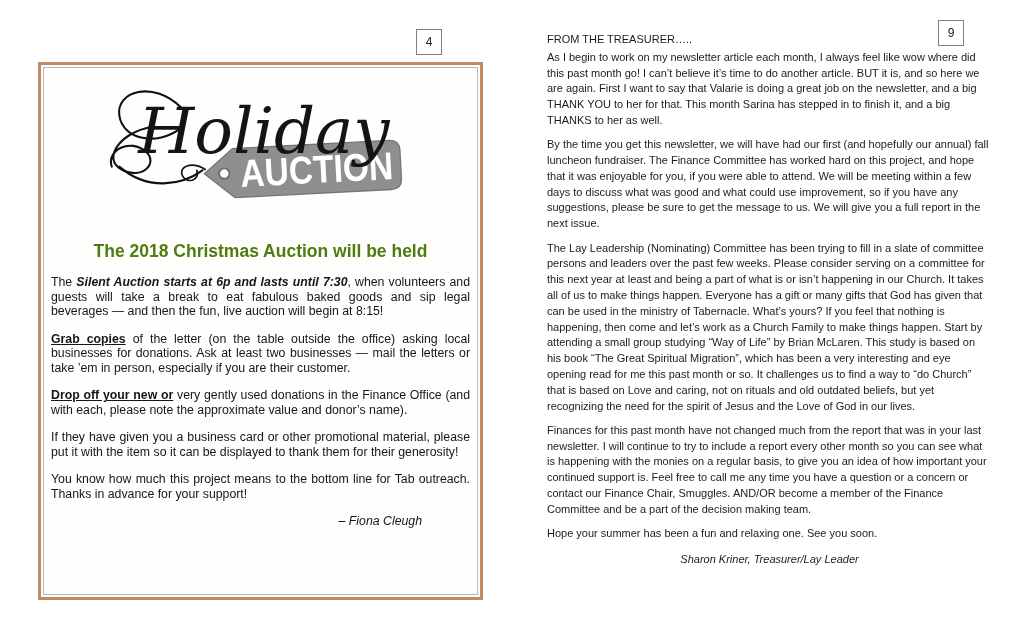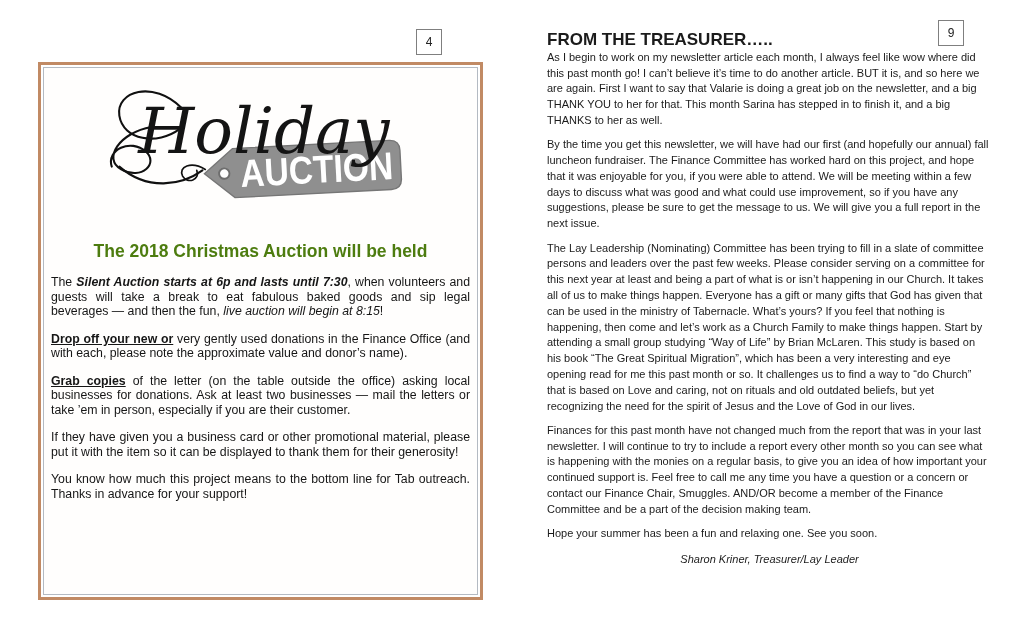--- a/index.html
+++ b/index.html
@@ -30,33 +30,33 @@
   .box-heading {
     text-align:center; font-weight:bold; font-size:17.5px; line-height:1.28;
     margin-top:26px; color:#4d7c0f;
   }
   .box-body {
     margin-top:4px; padding:0 10px; font-size:12.3px; line-height:14.5px;
     text-align:justify; color:#161616;
   }
   .box-body p { margin:13px 0 0; }
   .sg-bi { font-weight:bold; font-style:italic; }
-  .sg-i  { font-style:italic; }
+  .sg-i  { }
   .sg-b  { font-weight:normal; }
   .sg-bu { font-weight:bold; text-decoration:underline; }
   .sig-left {
     text-align:right; padding-right:48px; font-style:italic; margin-top:13px;
   }
 
   
   .right-col {
     position:absolute; left:547px; top:32px; width:445px;
     font-size:11px; line-height:15.8px; color:#1b1b1b;
   }
-  .rtitle { font-weight:bold; font-size:17px; margin:0 0 2px; }
+  .rtitle { font-weight:normal; font-size:11px; margin:0 0 2px; }
   .right-col p.body-p { margin:0 0 8.5px; }
   .rsig { text-align:center; font-style:italic; margin-top:10px; font-size:11px; }
 
   svg text { user-select:none; }
 </style>
 </head>
 <body>
 
 <div class="canvas">
 
@@ -88,31 +88,32 @@
 
     <div class="box-heading">
       <div>The 2018 Christmas Auction will be held</div>
     </div>
 
     <div class="box-body">
       <p>
         <span>The </span><span class="sg-bi">Silent Auction starts at 6p and lasts until 7:30</span><span>, when volunteers and guests will take a break to eat fabulous baked goods and sip legal beverages — and then the fun, </span><span class="sg-i">live auction will begin at 8:15</span><span>!</span>
       </p>
       <p>
-        <span class="sg-bu">Drop off your new or</span><span> very gently used donations in the Finance Office (and with each, please note the approximate value and donor’s name).</span>
+        <span class="sg-bu">Grab copies</span><span> of the letter (on the table outside the office) asking local businesses for donations. Ask at least two businesses — mail the letters or take ’em in person, especially if you are their customer.</span>
       </p>
       <p>
-        <span class="sg-bu">Grab copies</span><span> of the letter (on the table outside the office) asking local businesses for donations. Ask at least two businesses — mail the letters or take ’em in person, especially if you are their customer.</span>
+        <span class="sg-bu">Drop off your new or</span><span> very gently used donations in the Finance Office (and with each, please note the approximate value and donor’s name).</span>
       </p>
       <p>
         <span>If they have given you a business card or other promotional material, please put it with the item so it can be displayed to thank them for their generosity!</span>
       </p>
       <p>
         <span>You know how much this project means to the bottom line for </span><span class="sg-b">Tab outreach.</span><span> Thanks in advance for your support!</span>
       </p>
+      <p class="sig-left">– Fiona Cleugh</p>
     </div>
   </div>
 
   <div class="right-col">
     <p class="rtitle">FROM THE TREASURER…..</p>
     <p class="body-p">As I begin to work on my newsletter article each month, I always feel like wow where did this past month go!  I can’t believe it’s time to do another article.  BUT it is, and so here we are again.  First I want to say that Valarie is doing a great job on the newsletter, and a big THANK YOU to her for that.  This month Sarina has stepped in to finish it, and a big THANKS to her as well.</p>
     <p class="body-p">By the time you get this newsletter, we will have had our first (and hopefully our annual) fall luncheon fundraiser. The Finance Committee has worked hard on this project, and hope that it was enjoyable for you, if you were able to attend.  We will be meeting within a few days to discuss what was good and what could use improvement, so if you have any suggestions, please be sure to get the message to us. We will give you a full report in the next issue.</p>
     <p class="body-p">The Lay Leadership (Nominating) Committee has been trying to fill in a slate of committee persons and leaders over the past few weeks.  Please consider serving on a committee for this next year at least and being a part of what is or isn’t happening in our Church.  It takes all of us to make things happen.  Everyone has a gift or many gifts that God has given that can be used in the ministry of Tabernacle.  What’s yours?  If you feel that nothing is happening, then come and let’s work as a Church Family to make things happen.  Start by attending a small group studying “Way of Life” by Brian McLaren.  This study is based on his book “The Great Spiritual Migration”, which has been a very interesting and eye opening read for me this past month or so.  It challenges us to find a way to “do Church” that is based on Love and caring, not on rituals and old outdated beliefs, but yet recognizing the need for the spirit of Jesus and the Love of God in our lives.</p>
     <p class="body-p">Finances for this past month have not changed much from the report that was in your last newsletter.  I will continue to try to include a report every other month so you can see what is happening with the monies on a regular basis, to give you an idea of how important your continued support is.  Feel free to call me any time you have a question or a concern or contact our Finance Chair, Smuggles.  AND/OR become a member of the Finance Committee and be a part of the decision making team.</p>
     <p class="body-p">Hope your summer has been a fun and relaxing one.  See you soon.</p>

